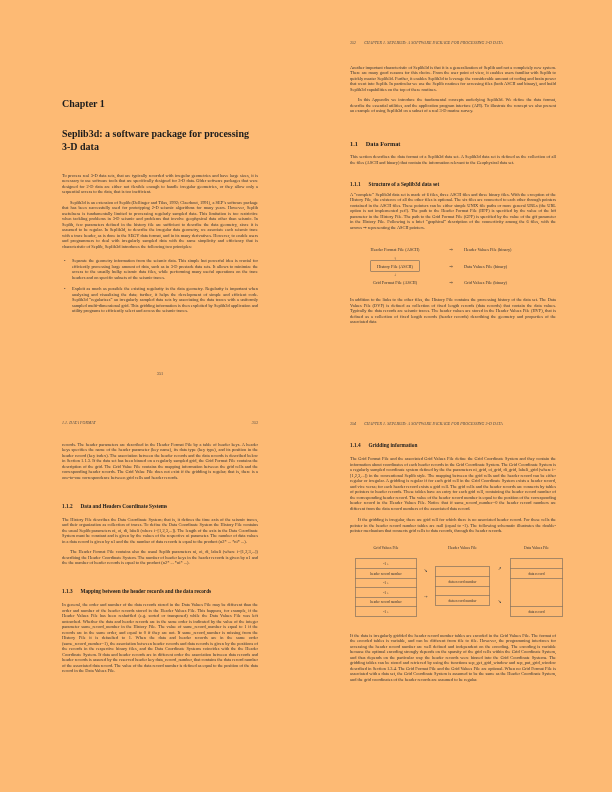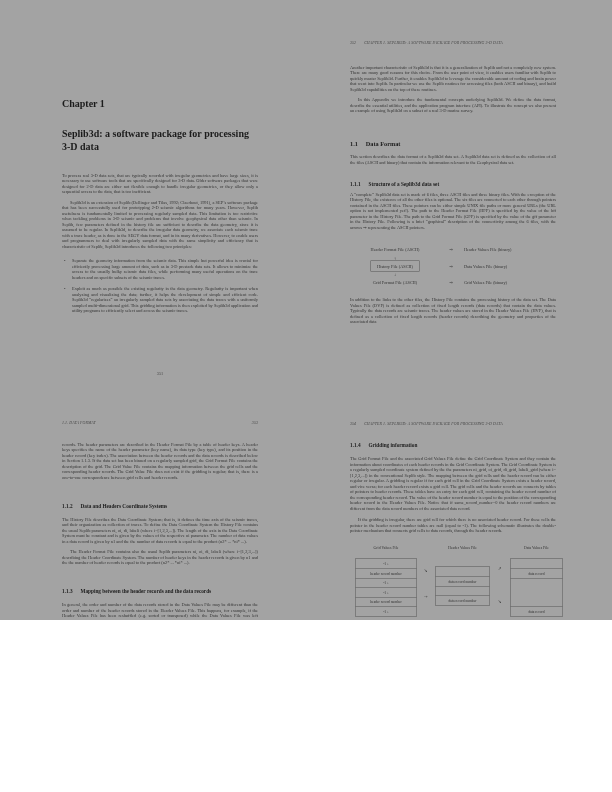--- a/index.html
+++ b/index.html
@@ -1,17 +1,17 @@
 <!DOCTYPE html>
 <html><head>
 <meta charset="utf-8">
 <style>
   * { margin:0; padding:0; box-sizing:border-box; }
   html,body { width:612px; height:792px; background:#ffffff; }
-  .sheet { position:relative; width:612px; height:620px; background:#a3a3a3; overflow:hidden;
+  .sheet { position:relative; width:612px; height:792px; background:#fdba74; overflow:hidden;
            font-family:"Liberation Serif", serif; color:#333; }
   .quad { position:absolute; width:306px; height:396px; overflow:hidden; }
   .q1 { left:0; top:0; }   .q2 { left:306px; top:0; }
   .q3 { left:0; top:396px; } .q4 { left:306px; top:396px; }
   .inner { position:relative; width:612px; height:792px; transform:scale(0.5);
            transform-origin:0 0; }
   .q1 .inner, .q3 .inner { padding:0 96px 0 124px; }
   .q2 .inner, .q4 .inner { padding:0 112px 0 88px; }
   .q1 .inner { padding-top:196px; }
   .q2 .inner { padding-top:80px; }

